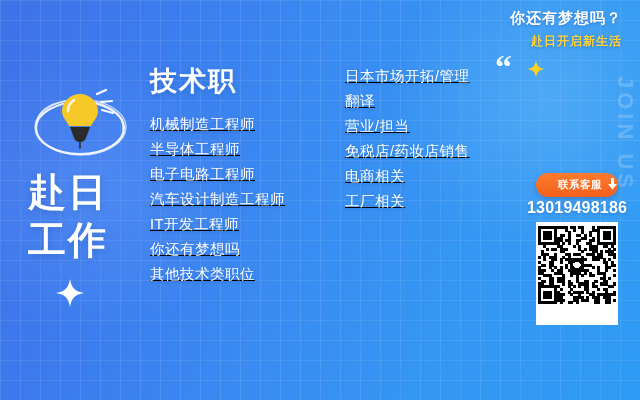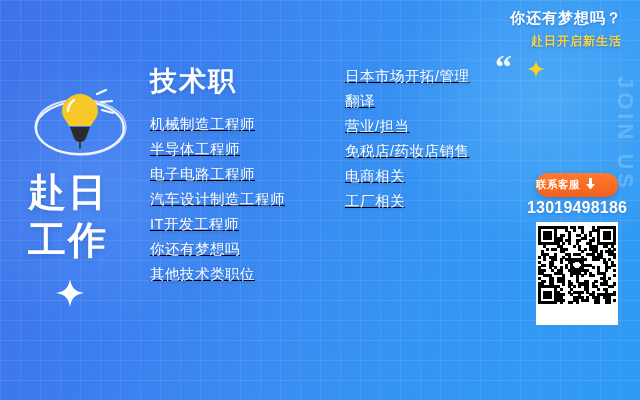--- a/index.html
+++ b/index.html
@@ -139,21 +139,21 @@
 
   
   #contact-btn {
     position: absolute;
     left: 536px; top: 173px;
     width: 82px; height: 24px;
     background: linear-gradient(180deg, #fd7b2e 0%, #f4601c 100%);
     border-radius: 12px;
     display: flex;
     align-items: center;
-    justify-content: flex-start;
+    justify-content: flex-end;
     gap: 5px;
     box-shadow: 0 2px 5px rgba(40,40,90,0.25);
     cursor: pointer;
   }
   #contact-btn-label {
     color: #ffffff;
     font-size: 10.5px;
     font-weight: bold;
     letter-spacing: 0.5px;
   }

